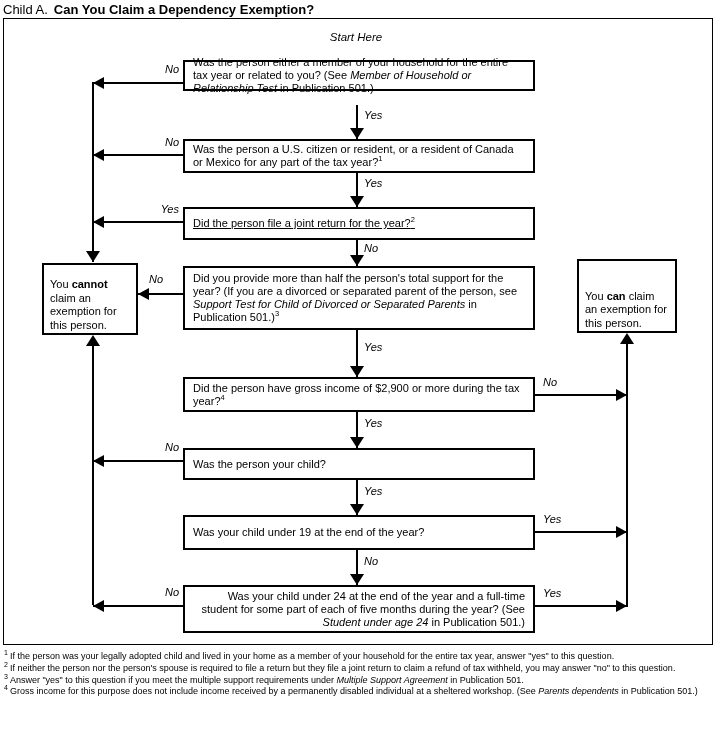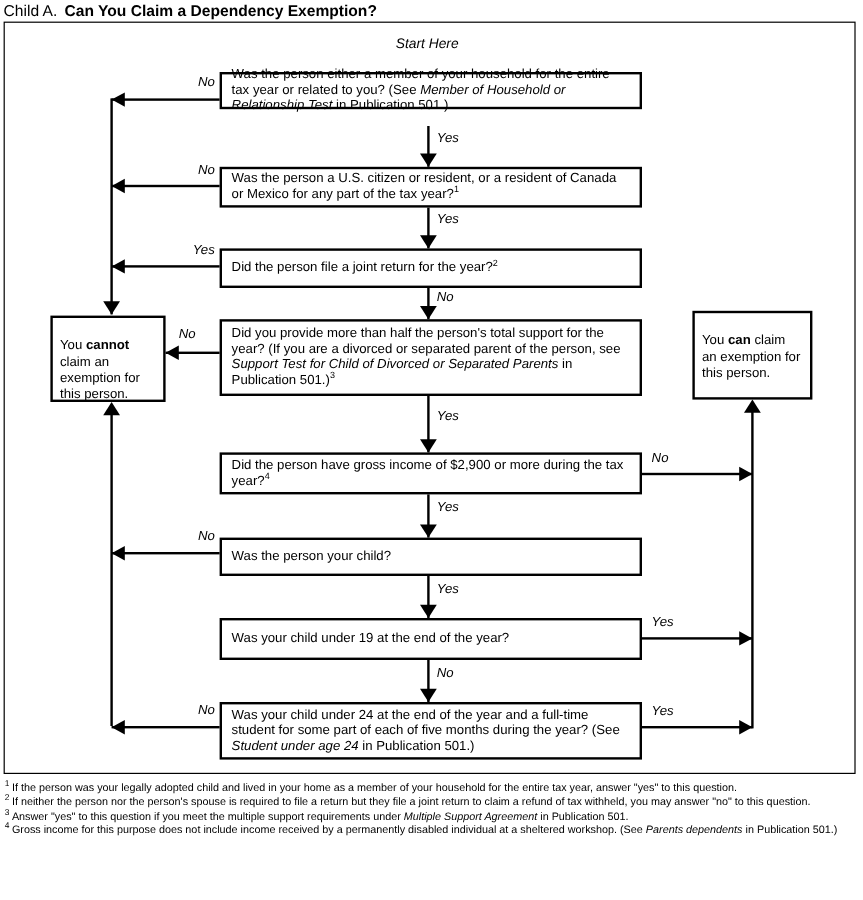--- a/index.html
+++ b/index.html
@@ -14,29 +14,29 @@
                 border:1px solid #000;box-sizing:border-box;}
   
   .start-here{position:absolute;left:296px;top:31px;width:120px;text-align:center;
               font-style:italic;font-size:11.5px;}
   
   .qbox{position:absolute;left:183px;width:352px;box-sizing:border-box;
         border:2px solid #000;background:#fff;display:flex;align-items:center;
         padding:1px 8px;font-size:11px;line-height:13px;}
   #q1{top:60px;height:31px;}
   #q2{top:139px;height:34px;}
-  #q3{top:207px;height:33px;}
+  #q3{top:207px;height:33px;text-decoration:underline;}
   #q4{top:266px;height:64px;}
   #q5{top:377px;height:35px;}
   #q6{top:448px;height:32px;}
   #q7{top:515px;height:35px;}
-  #q8{top:585px;height:48px;}
+  #q8{top:585px;height:48px;text-align:right;}
   
   .obox{position:absolute;box-sizing:border-box;border:2px solid #000;background:#fff;
-        display:flex;align-items:flex-start;padding:17px 6px;font-size:11px;line-height:13.5px;}
+        display:flex;align-items:flex-end;padding:1px 6px;font-size:11px;line-height:13.5px;}
   #cannot{left:42px;top:263px;width:96px;height:72px;}
   #can{left:577px;top:259px;width:100px;height:74px;}
   .italic{font-style:italic;}
   .bold{font-weight:700;}
   sup{font-size:7.5px;line-height:0;}
   
   .vl{position:absolute;width:2px;background:#000;}
   .hl{position:absolute;height:2px;background:#000;}
   #ln-mid1{left:356px;top:105px;height:34px;}
   #ln-mid2{left:356px;top:173px;height:34px;}

